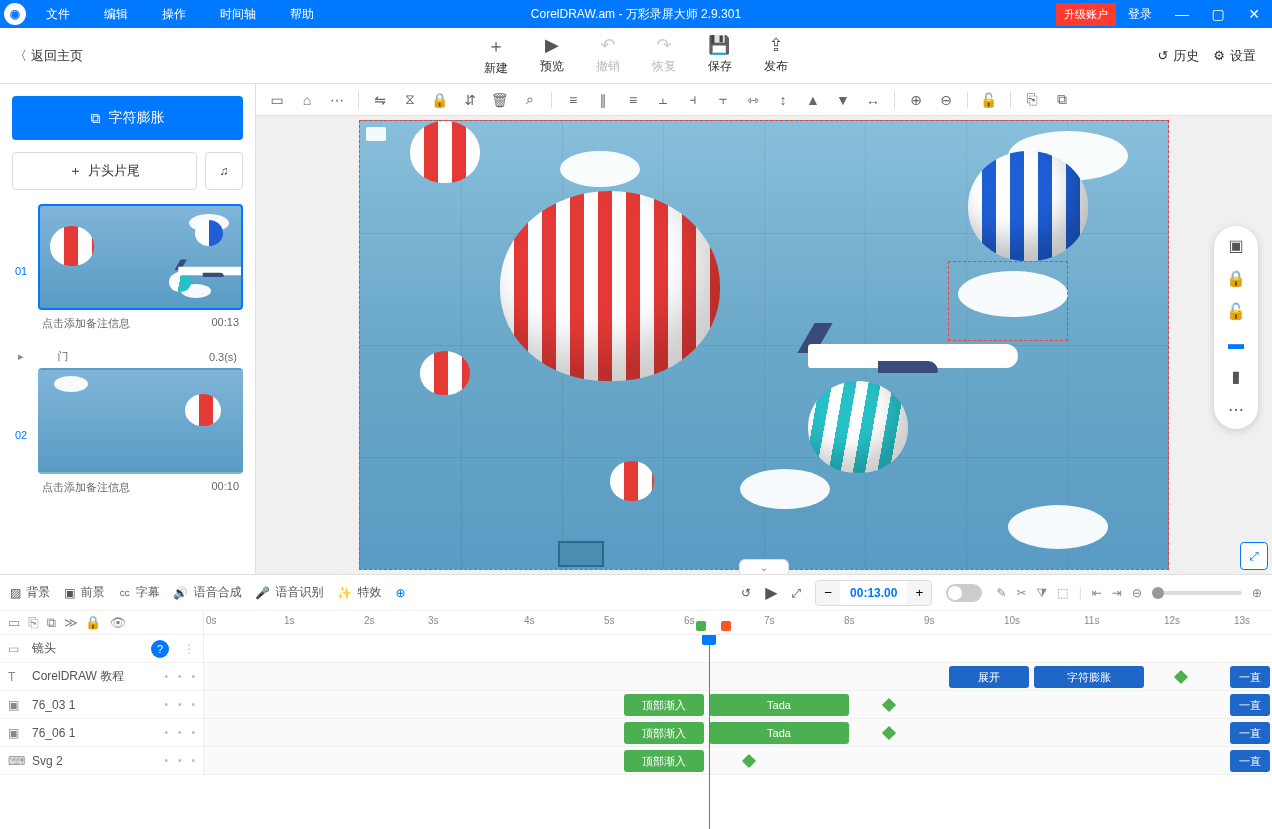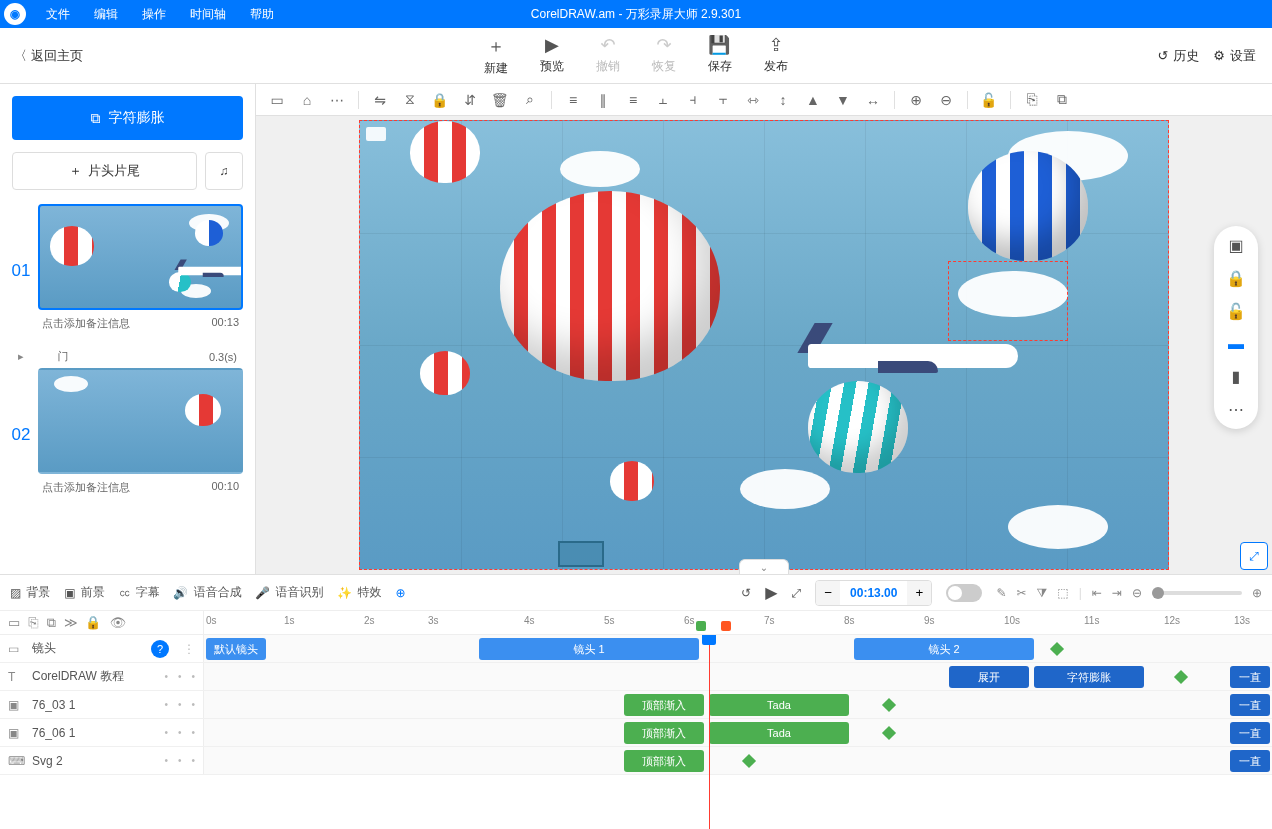--- a/index.html
+++ b/index.html
@@ -1,19 +1,19 @@
 <!DOCTYPE html>
 <html><head>
 <meta charset="utf-8">
 <style>
 *{box-sizing:border-box;margin:0;padding:0;font-family:"Microsoft YaHei",Arial,sans-serif;user-select:none}
 body{width:1272px;height:829px;overflow:hidden;background:#f5f5f5;display:flex;flex-direction:column;font-size:12px;color:#333}
 .titlebar{height:28px;background:#0078ff;display:flex;align-items:center;color:#fff;font-size:12px;position:relative}
 .tb-logo{width:22px;height:22px;background:#fff;border-radius:50%;margin-left:4px;display:flex;align-items:center;justify-content:center;color:#0078ff;font-size:12px;font-weight:bold}
-.tb-menu{display:flex;gap:4px;margin-left:10px}
+.tb-menu{display:flex;gap:14px;margin-left:10px}
 .tb-menu span{padding:6px 10px;cursor:pointer}
 .tb-title{position:absolute;left:50%;transform:translateX(-50%);font-size:12px}
 .tb-right{margin-left:auto;display:flex;align-items:center}
 .tb-upgrade{background:#ff3b30;padding:4px 8px;font-size:11px}
 .tb-login{padding:6px 12px}
 .tb-win{display:flex}
 .tb-win span{width:36px;height:28px;display:flex;align-items:center;justify-content:center;cursor:pointer;font-size:14px}
 .toolbar{height:56px;background:#fff;border-bottom:1px solid #e0e0e0;display:flex;align-items:center;position:relative}
 .back{display:flex;align-items:center;gap:4px;padding:0 14px;font-size:13px;cursor:pointer}
 .tool-center{position:absolute;left:50%;transform:translateX(-50%);display:flex;gap:32px}
@@ -23,21 +23,21 @@
 .tool-right{margin-left:auto;display:flex;gap:14px;padding-right:16px;align-items:center}
 .tr-item{display:flex;align-items:center;gap:5px;cursor:pointer;font-size:13px}
 .midrow{display:flex;height:490px}
 .leftpane{width:256px;background:#fff;border-right:1px solid #e0e0e0;display:flex;flex-direction:column;padding:12px}
 .btn-record{background:#0078ff;color:#fff;height:44px;border-radius:4px;display:flex;align-items:center;justify-content:center;gap:8px;font-size:14px;cursor:pointer;font-weight:500}
 .row-btns{display:flex;gap:8px;margin-top:12px}
 .btn-ht{flex:1;height:38px;border:1px solid #ddd;border-radius:4px;display:flex;align-items:center;justify-content:center;gap:6px;cursor:pointer;font-size:13px}
 .btn-sound{width:38px;height:38px;border:1px solid #ddd;border-radius:4px;display:flex;align-items:center;justify-content:center;cursor:pointer}
 .scenes{margin-top:14px;flex:1;overflow:auto}
 .scene{display:flex;gap:8px;margin-bottom:8px}
-.scene-num{width:18px;font-size:17px;color:#0078ff;display:flex;align-items:center;justify-content:center}
+.scene-num{width:18px;font-size:11px;color:#0078ff;display:flex;align-items:center;justify-content:center}
 .scene-body{flex:1}
 .scene-thumb{height:106px;border:2px solid transparent;border-radius:4px;background:linear-gradient(180deg,#7fb5d8 0%,#5a9bc4 100%);position:relative;overflow:hidden}
 .scene-thumb.sel{border-color:#0078ff}
 .cloud{position:absolute;background:#fff;border-radius:50%;opacity:.95}
 .scene-meta{display:flex;justify-content:space-between;padding:6px 4px;font-size:11px;color:#666}
 .scene-trans{display:flex;align-items:center;gap:8px;padding:4px 6px;font-size:11px;color:#666}
 .time-overall{text-align:center;font-size:12px;color:#555;padding:4px}
 .canvas-area{flex:1;background:#f0f0f0;display:flex;flex-direction:column;position:relative}
 .canvas-tools{height:32px;background:#fff;border-bottom:1px solid #e0e0e0;display:flex;align-items:center;gap:4px;padding:0 8px;font-size:14px;color:#666}
 .ct-sep{width:1px;height:18px;background:#e0e0e0;margin:0 4px}
@@ -98,20 +98,29 @@
 <div class="titlebar">
   <div class="tb-logo">◉</div>
   <div class="tb-menu">
     <span>文件</span>
     <span>编辑</span>
     <span>操作</span>
     <span>时间轴</span>
     <span>帮助</span>
   </div>
   <div class="tb-title">CorelDRAW.am - 万彩录屏大师 2.9.301</div>
+  <div class="tb-right">
+    <div class="tb-upgrade">升级账户</div>
+    <div class="tb-login">登录</div>
+    <div class="tb-win">
+      <span>—</span>
+      <span>▢</span>
+      <span>✕</span>
+    </div>
+  </div>
 </div>
 
 <div class="toolbar">
   <div class="back">
     <span>〈</span>
     <span>返回主页</span>
   </div>
   <div class="tool-center">
     <div class="tc-item">
         <span class="ic">＋</span>
@@ -381,26 +390,20 @@
   <div class="tl-tracks" style="position:relative">
     <div class="playhead" style="left:709px"></div>
 
     <div class="track">
       <div class="track-head">
         <span class="ic">▭</span>
         <span>镜头</span>
         <div class="help-round">?</div>
         <span style="margin-left:6px;color:#bbb">⋮</span>
       </div>
-      <div class="track-body">
-        <div class="clip blue" style="left:2px;width:60px">默认镜头</div>
-        <div class="clip blue" style="left:275px;width:220px">镜头 1</div>
-        <div class="clip blue" style="left:650px;width:180px">镜头 2</div>
-        <div class="diamond" style="left:848px"></div>
-      </div>
     </div>
 
     <div class="track">
       <div class="track-head">
         <span class="ic">T</span>
         <span>CorelDRAW 教程</span>
         <div class="dots">
             <span>•</span>
             <span>•</span>
             <span>•</span>

